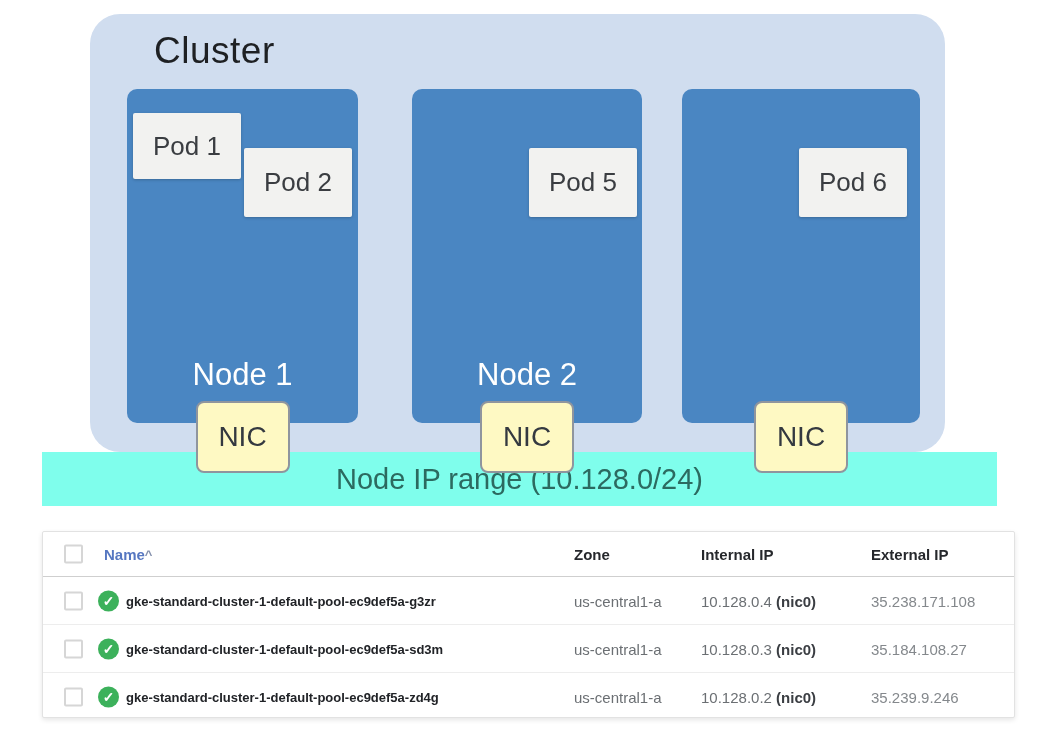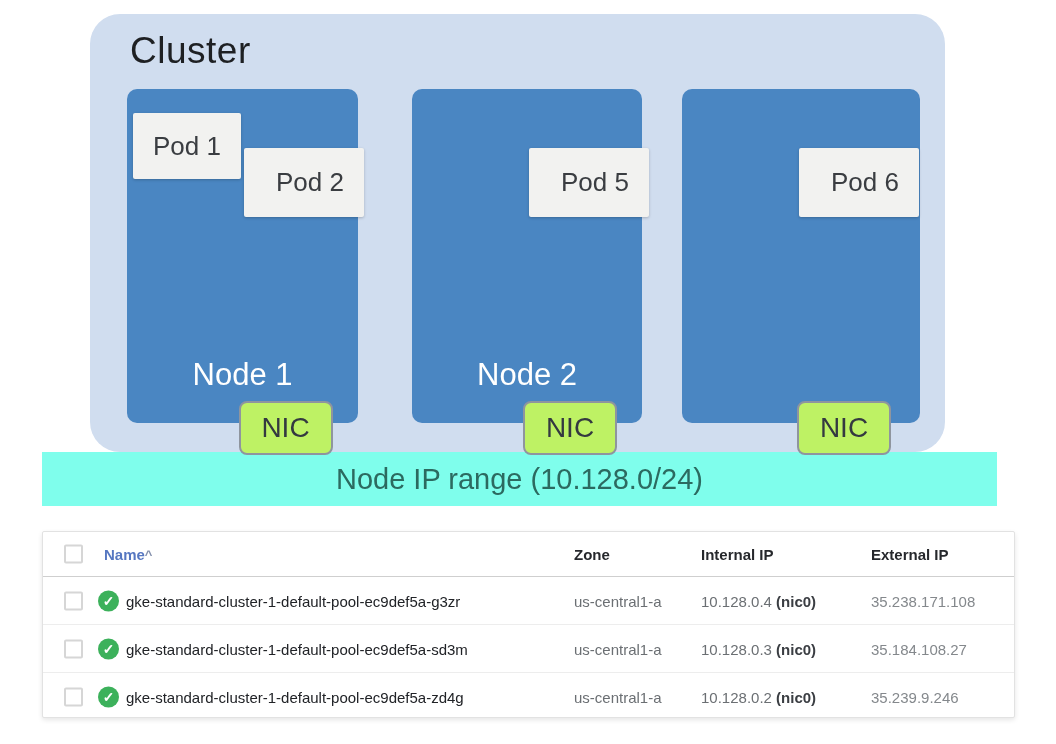--- a/index.html
+++ b/index.html
@@ -8,48 +8,48 @@
     position: relative; width: 1056px; height: 744px;
     background: #ffffff; overflow: hidden;
   }
 
   
   .cluster {
     position: absolute; left: 90px; top: 14px; width: 855px; height: 438px;
     background: #d0ddef; border-radius: 30px;
   }
   .cluster-title {
-    position: absolute; left: 40px; top: 16px;
+    position: absolute; left: 64px; top: 16px;
     font-size: 37px; color: #1e2023; letter-spacing: 0.5px;
   }
   .node {
     position: absolute; top: 75px; height: 334px;
     background: #4a86c2; border-radius: 10px;
   }
   .node-1 { left: 37px;  width: 231px; }
   .node-2 { left: 322px; width: 230px; }
   .node-3 { left: 592px; width: 238px; }
   .pod {
     position: absolute; background: #f2f2f0; color: #3a3d41;
     font-size: 26px; display: flex; align-items: center; justify-content: center;
     border-radius: 2px; box-shadow: 0 1px 3px rgba(0,0,0,0.22);
   }
   .pod-a { left: 6px;   top: 24px; width: 108px; height: 66px; }
-  .pod-b { left: 117px; top: 59px; width: 108px; height: 69px; padding-left: 12px; }
+  .pod-b { left: 117px; top: 59px; width: 108px; height: 69px; }
   .node-label {
     position: absolute; left: 0; right: 0; bottom: 30px;
     text-align: center; color: #ffffff; font-size: 31px;
   }
   .nic {
     position: absolute; left: 50%; transform: translateX(-50%); top: 312px;
-    width: 94px; height: 54px; background: #bef264;
+    width: 94px; height: 72px; background: #fef9c3;
     border: 2px solid #8f959e; border-radius: 8px;
     color: #343940; font-size: 28px;
     display: flex; align-items: center; justify-content: center;
-    z-index: 5; box-sizing: border-box; margin-left: 43px;
+    z-index: 5; box-sizing: border-box;
   }
   .banner {
     position: absolute; left: 42px; top: 452px; width: 955px; height: 54px;
     background: #7ffeec; color: #2c6a60; font-size: 29px;
     display: flex; align-items: center; justify-content: center;
   }
 
   
   .card {
     position: absolute; left: 42px; top: 531px; width: 973px; height: 187px;
@@ -69,21 +69,21 @@
     position: absolute; left: 55px; top: 50%; transform: translateY(-50%);
     width: 21px; height: 21px; border-radius: 50%; background: #3cb15b;
     color: #ffffff; font-size: 14px; font-weight: bold;
     display: flex; align-items: center; justify-content: center;
   }
   .h-name { left: 61px; display: flex; align-items: center; 
             color: #5677c1; font-weight: bold; font-size: 15px; cursor: pointer; }
   .h-caret { color: #8591ad; font-size: 13px; font-weight: bold; }
   .h-col  { font-weight: bold; font-size: 15px; color: #26282c; cursor: pointer; }
   .h-zone { left: 531px; } .h-int { left: 658px; } .h-ext { left: 828px; }
-  .c-name { left: 83px; font-weight: normal; font-size: 15px; color: #212327; cursor: pointer; }
+  .c-name { left: 83px; font-weight: bold; font-size: 13px; color: #212327; cursor: pointer; }
   .c-zone { left: 531px; font-size: 15px; color: #6b6f73; }
   .c-int  { left: 658px; font-size: 15px; color: #6b6f73; }
   .c-int b { color: #3b3e43; }
   .c-ext  { left: 828px; font-size: 15px; color: #84888c; }
 </style>
 </head>
 <body>
 
 <div class="stage">
 

